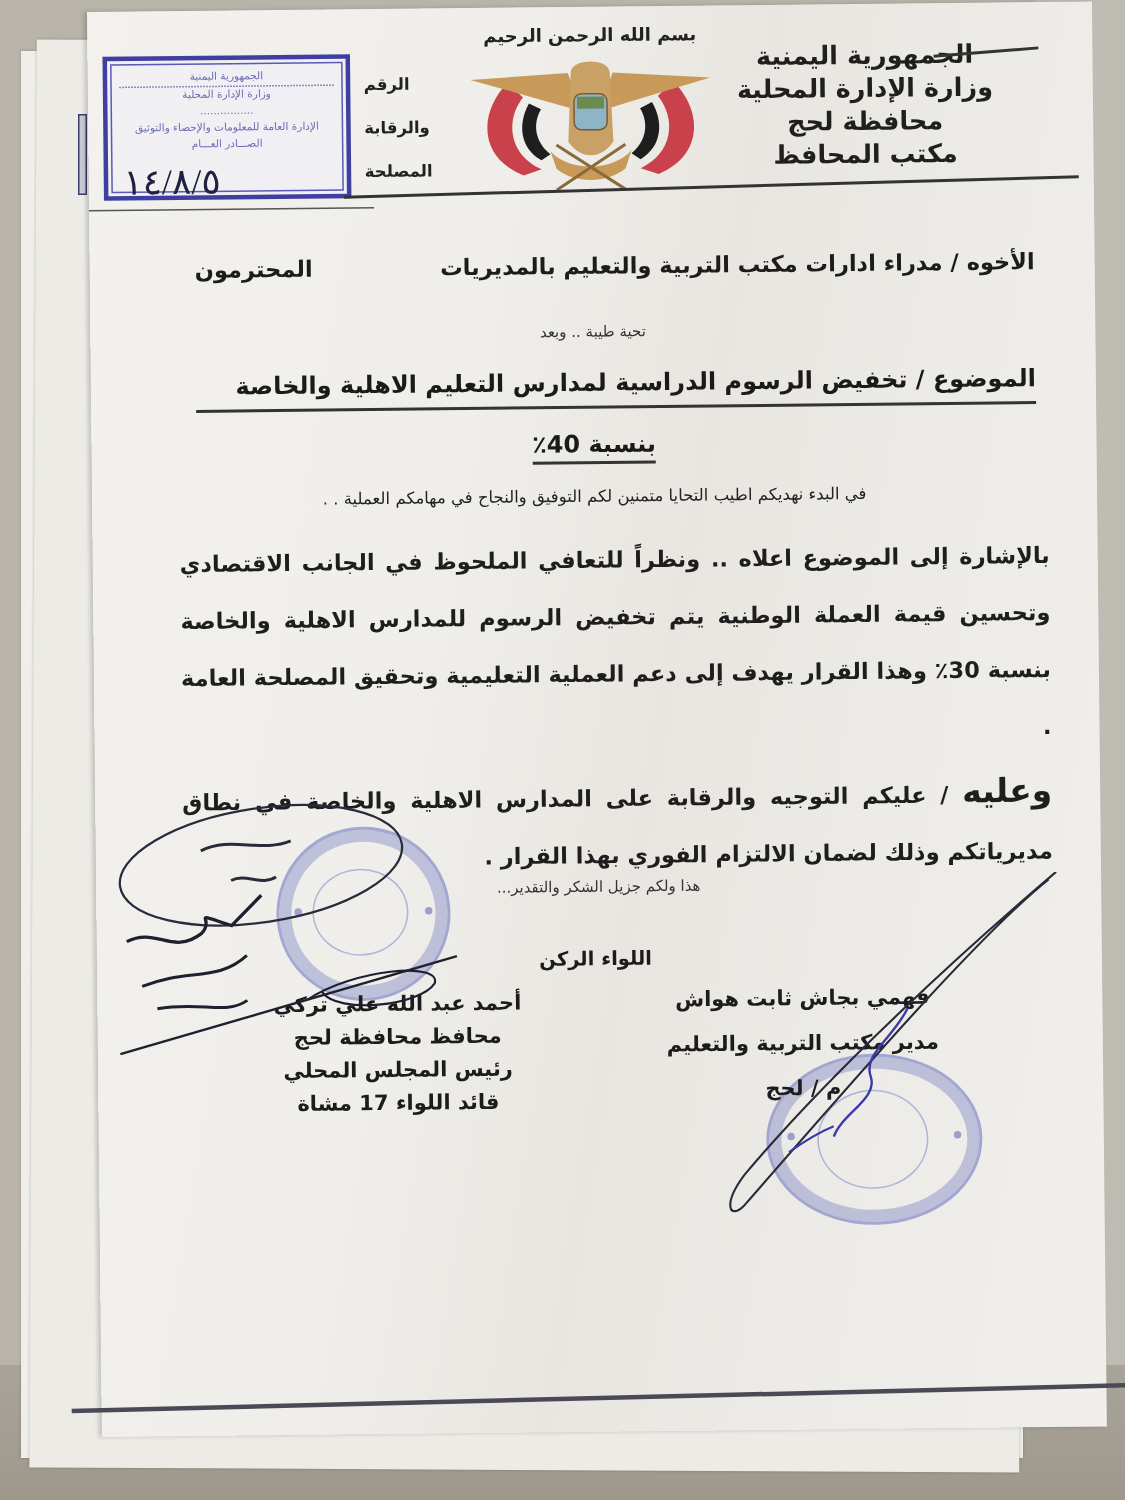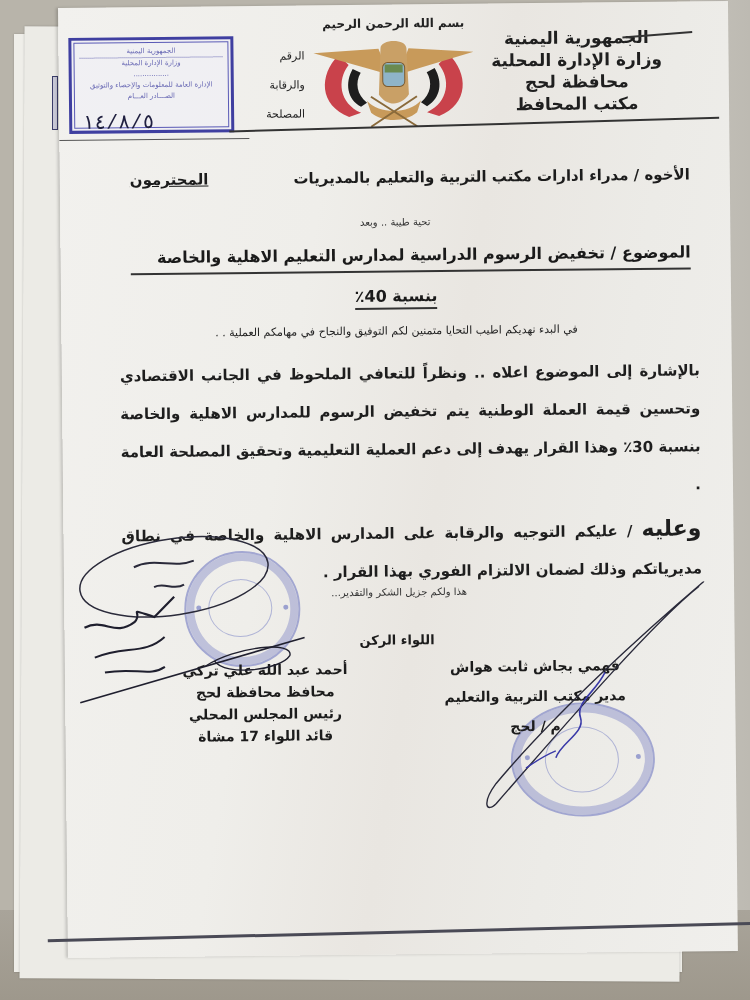--- a/index.html
+++ b/index.html
@@ -43,37 +43,37 @@
     }
     .header-right .strike { position:absolute; right:-6px; top:8px; width:70px; height:2px; background:#333; transform:rotate(-4deg); }
     .header-center {
       position:absolute; left:240px; top:12px; width:190px; text-align:center;
     }
     .basmala { font-size:12px; font-weight:bold; color:#222; margin-bottom:4px; }
     .emblem { width:170px; height:95px; margin:0 auto; }
     .header-left {
       position:absolute; left:10px; top:30px; width:240px; height:110px;
     }
-    .ref-labels { position:absolute; right:4px; top:6px; width:50px; font-size:11px; font-weight:normal; color:#222; line-height:29px; text-align:right; }
+    .ref-labels { position:absolute; right:16px; top:6px; width:50px; font-size:11px; font-weight:bold; color:#222; line-height:29px; text-align:left; }
     .ref-stamp {
       position:absolute; left:0; top:0; width:165px; height:96px;
       border:3px solid #3f3fa0; outline:1px solid #5a5ab6; outline-offset:-6px;
       background:rgba(240,240,250,0.5);
       color:#6b6bb5; font-size:7px; text-align:center; line-height:11px; padding-top:6px; box-sizing:border-box;
     }
     .ref-stamp .dotted { border-bottom:1px dotted #6b6bb5; margin:0 8px; }
-    .ref-stamp .handwritten { font-size:20px; color:#202040; font-family:Liberation Mono, monospace; position:absolute; left:10px; bottom:2px; letter-spacing:6px; }
+    .ref-stamp .handwritten { font-size:24px; color:#202040; font-family:Liberation Serif, serif; position:absolute; left:10px; bottom:2px; letter-spacing:6px; }
     .header-rule { position:absolute; left:170px; top:120px; width:490px; height:2px; background:#333; transform:rotate(-1deg); }
     .header-rule-left { position:absolute; left:0px; top:132px; width:190px; height:1px; background:#555; }
 
     .addressee {
       position:absolute; right:40px; top:158px; width:560px;
       font-size:15px; font-weight:bold; color:#1c1c1c; line-height:30px; text-align:right;
     }
-    .addressee .honor { float:left;text-decoration:underline; }
+    .addressee .honor { float:left; }
     .greeting { position:absolute; left:0; width:670px; top:212px; text-align:center; font-size:10px; color:#333; }
     .subject {
       position:absolute; right:40px; top:238px; width:560px; text-align:right;
       font-size:16px; font-weight:bold; color:#1a1a1a; line-height:26px;
       border-bottom:2px solid #333; padding-bottom:2px;
     }
     .subject-2 {
       position:absolute; left:0; width:670px; top:282px; text-align:center;
       font-size:16px; font-weight:bold; color:#1a1a1a;
     }

